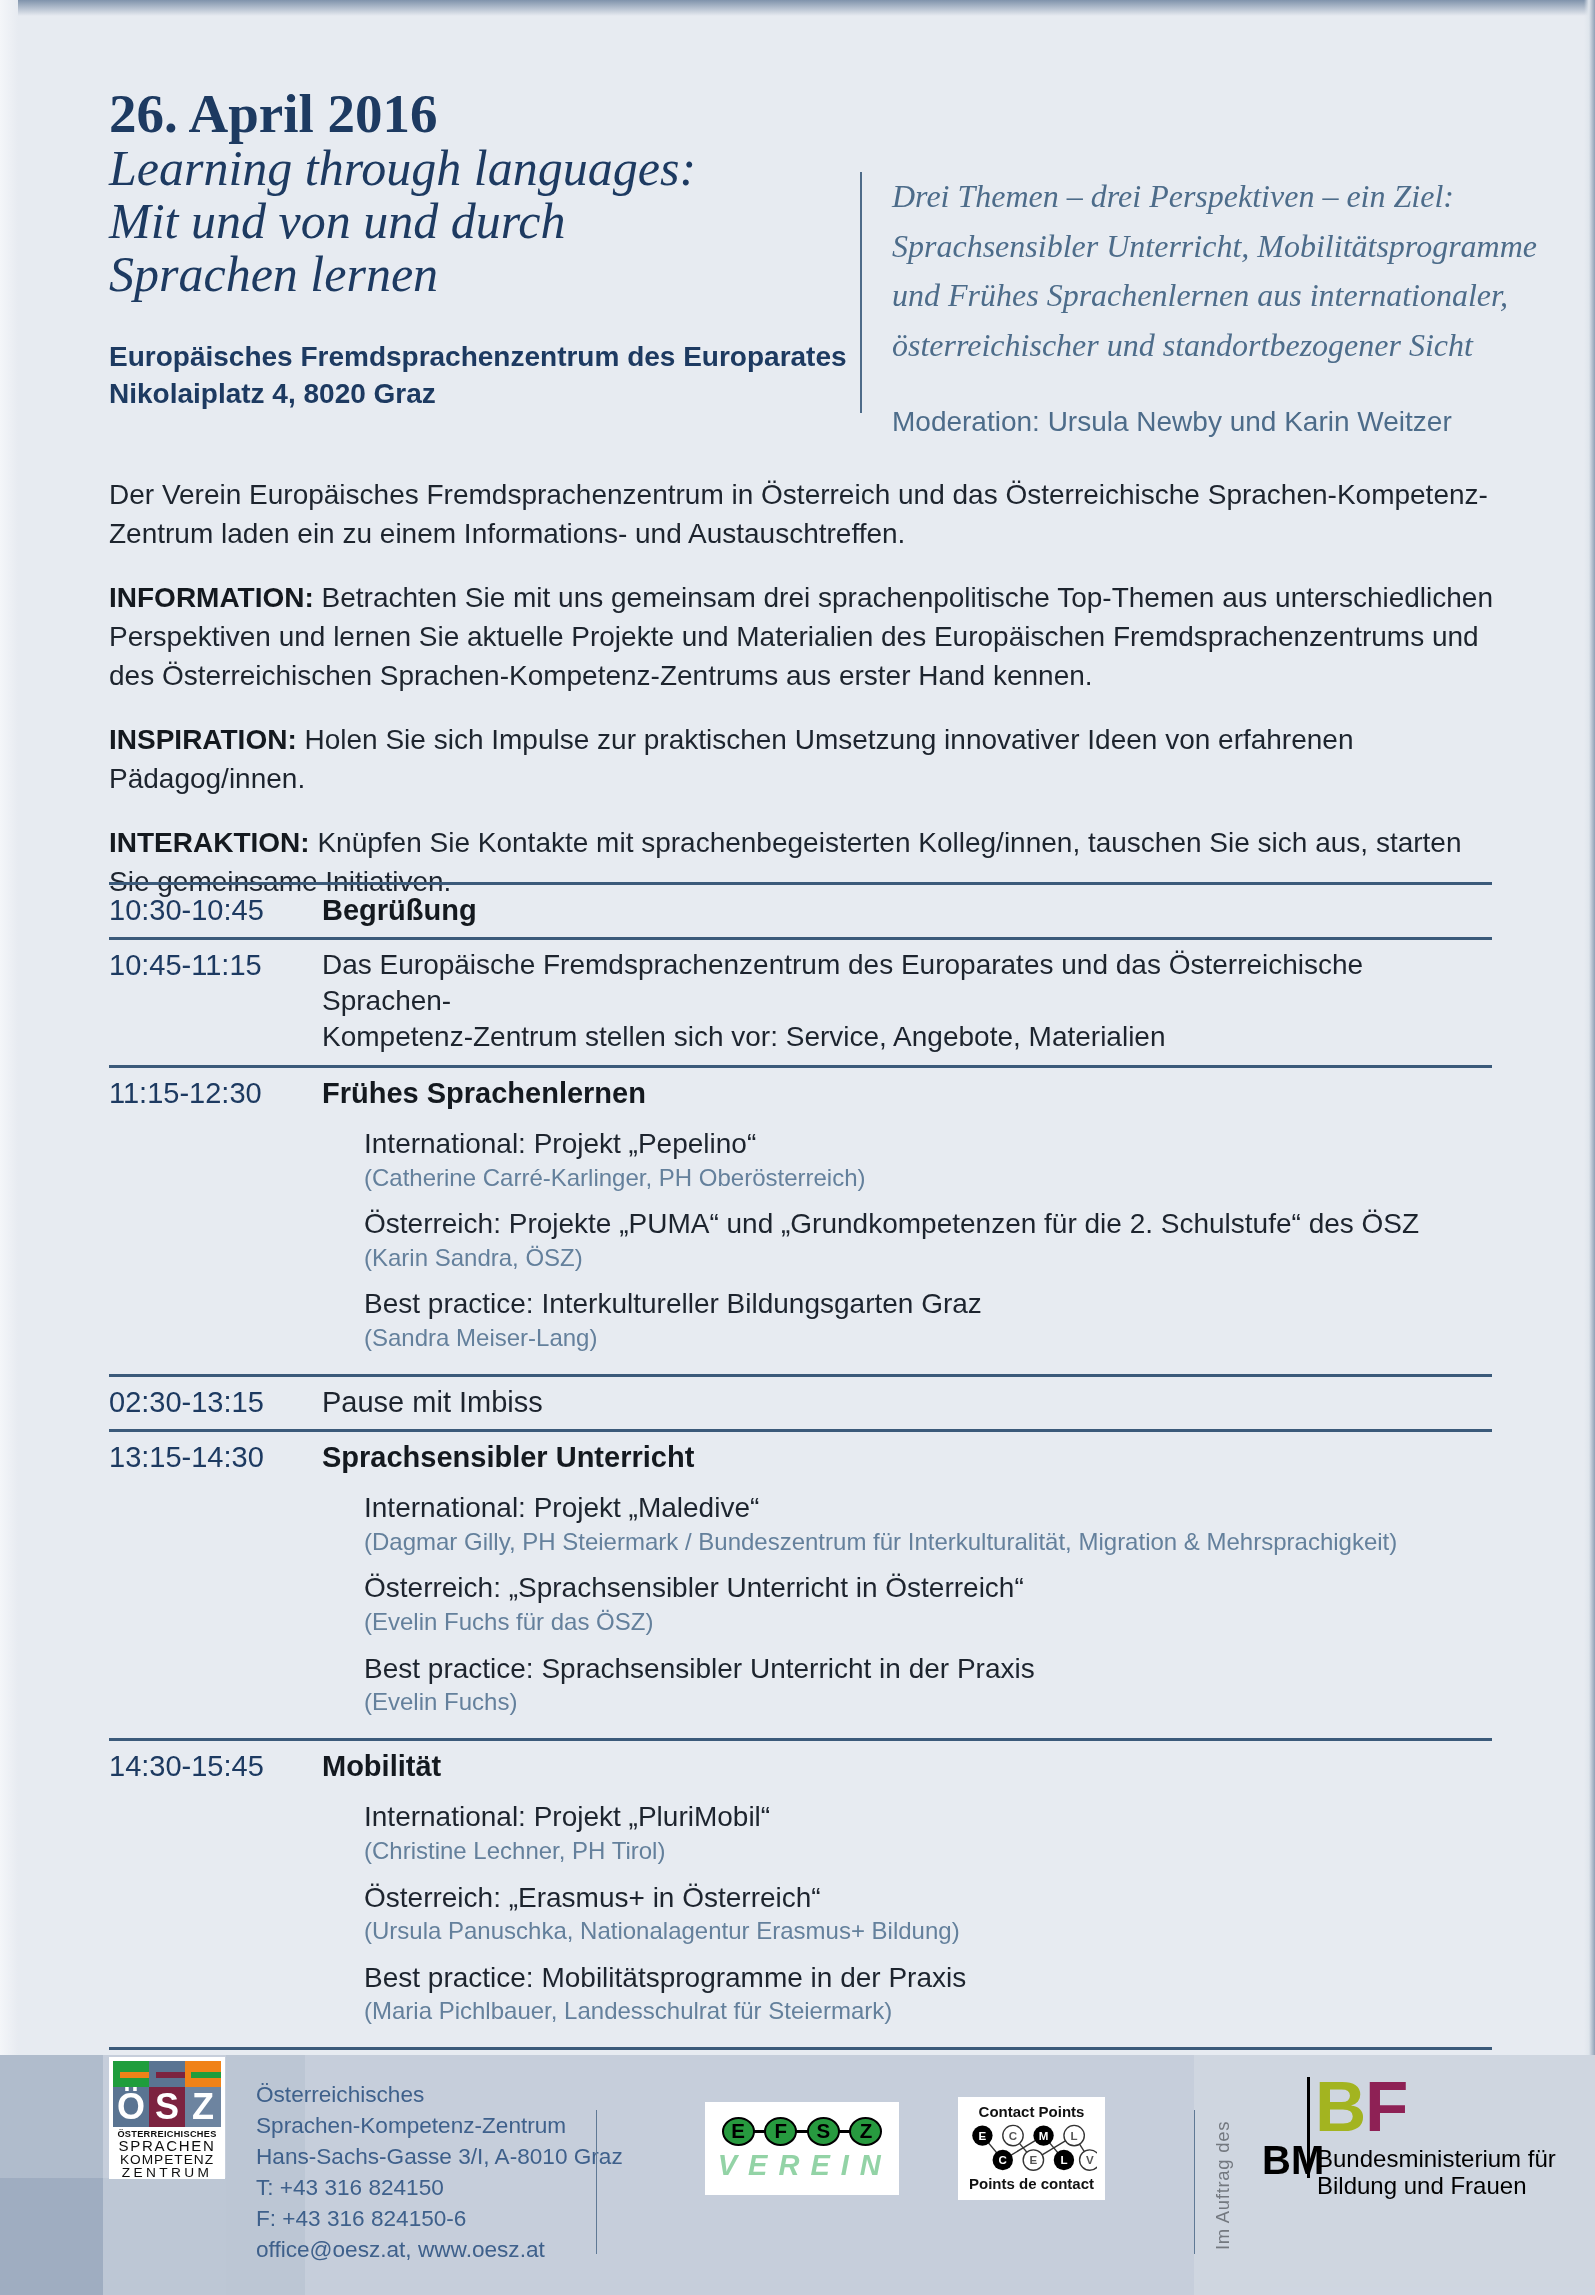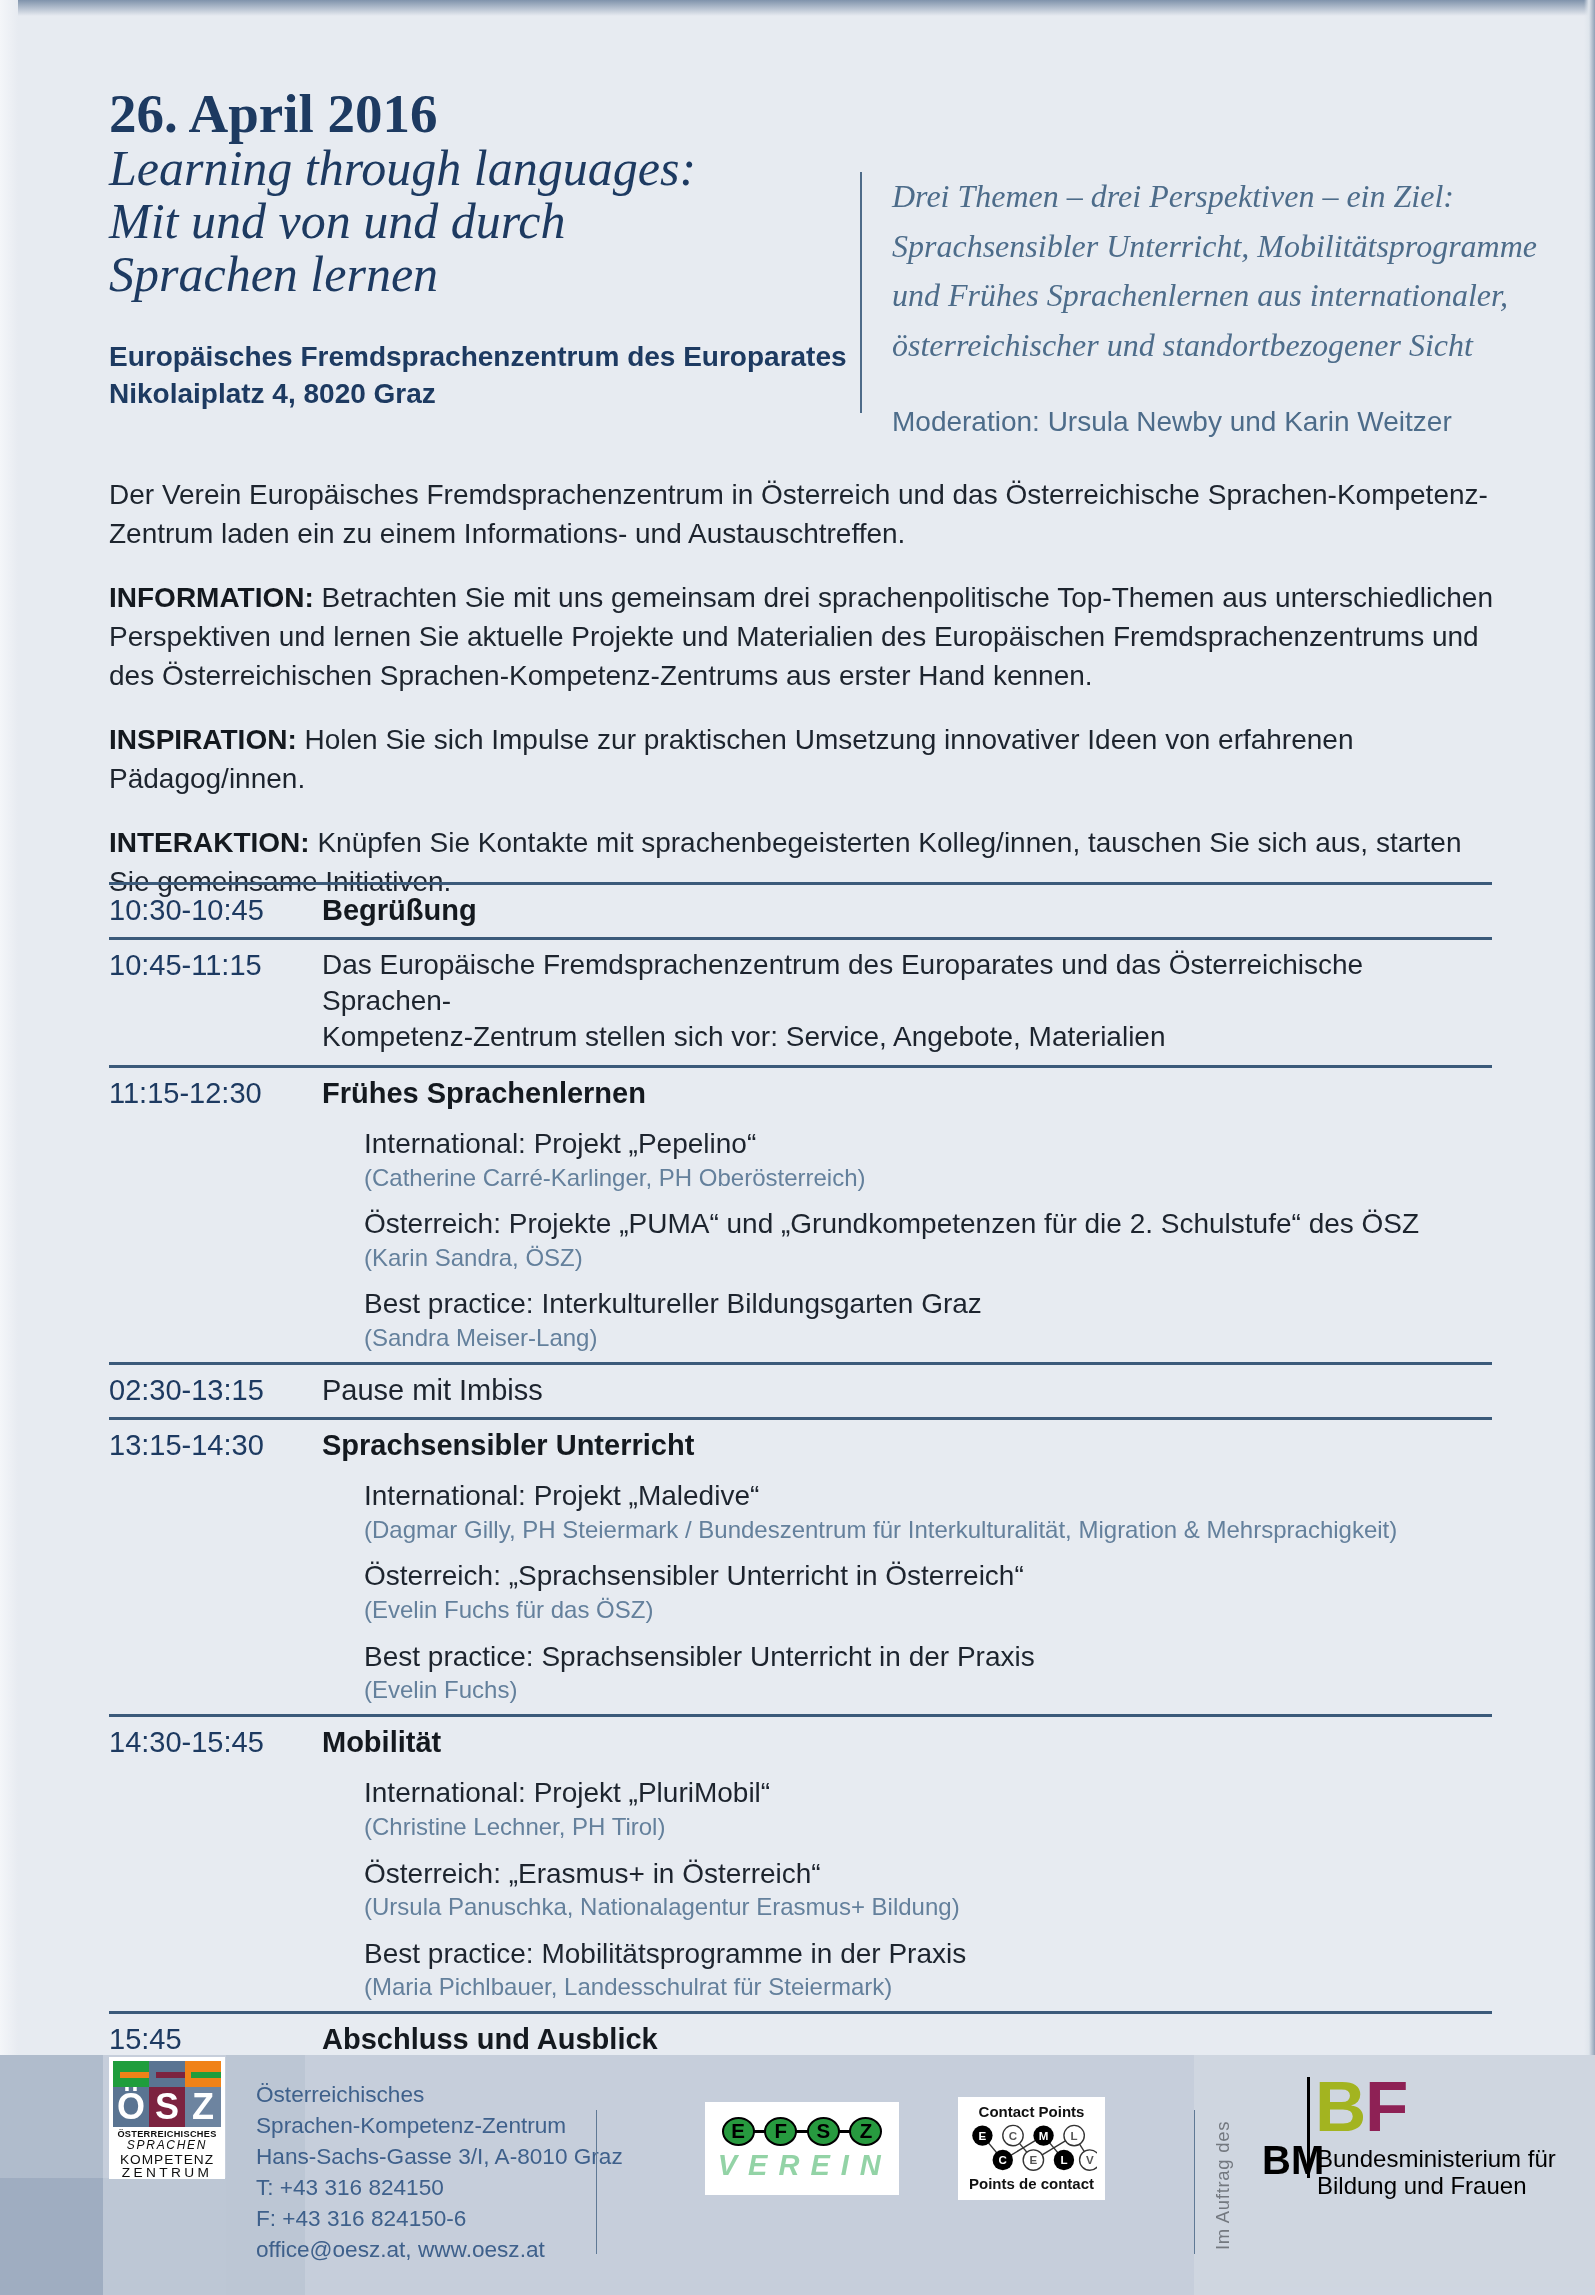--- a/index.html
+++ b/index.html
@@ -33,21 +33,21 @@
 
   
   .intro{position:absolute;left:109px;top:475px;width:1389px;color:#1d242e;
     font-size:28px;line-height:1.40;}
   .intro p{margin:0 0 24.6px 0;}
   .lead{font-weight:bold;color:#14191f;}
 
   
   .schedule{position:absolute;left:109px;top:882px;width:1383px;border-bottom:3.4px solid #3b5a7a;}
   .srow{display:flex;border-top:3.4px solid #3b5a7a;padding:6.8px 0 9.6px 0;}
-  .srow.section{padding-bottom:11px;}
+  .srow.section{padding-bottom:23px;}
   .stime{flex:0 0 213px;font-size:29px;color:#1d3a61;line-height:36px;}
   .sbody{flex:1;}
   .stitle{font-size:29px;line-height:36px;color:#1d242e;}
   .stitle.bold{font-weight:bold;color:#14191f;}
   .sline{font-size:28px;line-height:36px;color:#1d242e;}
   .sitems{margin-left:42px;}
   .sitem{margin-top:16.4px;}
   .sitem-title{font-size:28px;line-height:34px;color:#1d242e;}
   .sitem-presenter{font-size:24px;line-height:27px;color:#64809c;margin-top:2.7px;}
 
@@ -66,21 +66,21 @@
   .osz-strip .bar{position:absolute;left:18%;top:40%;width:82%;height:6.2px;}
   .blk1{background:#1f9d3c;} .blk1 .bar{background:#f08218;}
   .blk2{background:#5a7492;} .blk2 .bar{background:#7c2340;}
   .blk3{background:#f08218;} .blk3 .bar{background:#1f9d3c;}
   .osz-letters{display:flex;height:40px;}
   .osz-letters .cell{flex:1;display:flex;align-items:center;justify-content:center;
     color:#fff;font-weight:bold;font-size:36px;line-height:1;}
   .cellA{background:#5a7492;} .cellB{background:#7c2340;} .cellC{background:#6d84a0;}
   .osz-captions{color:#0d0d0d;text-align:center;margin-top:1.4px;}
   .osz-cap1{font-size:9.2px;font-weight:bold;letter-spacing:0.3px;line-height:10.3px;}
-  .osz-cap2{font-size:12px;letter-spacing:1.7px;line-height:13.7px;font-style:italic;}
+  .osz-cap2{font-size:15px;letter-spacing:1.7px;line-height:13.7px;}
   .osz-cap3{font-size:13.7px;letter-spacing:1px;line-height:13.7px;}
   .osz-cap4{font-size:13.7px;letter-spacing:3.4px;line-height:13.7px;}
 
   .f-address{position:absolute;left:256px;top:24px;color:#3e608b;font-size:22.6px;line-height:31px;}
 
   .f-div1{position:absolute;left:596px;top:55px;width:1.4px;height:144px;background:#5f7995;}
   .f-div2{position:absolute;left:1194px;top:55px;width:1.4px;height:144px;background:#5f7995;}
 
   .efsz-box{position:absolute;left:705px;top:47px;width:194px;height:93px;background:#fff;
     display:flex;flex-direction:column;align-items:center;justify-content:center;}

